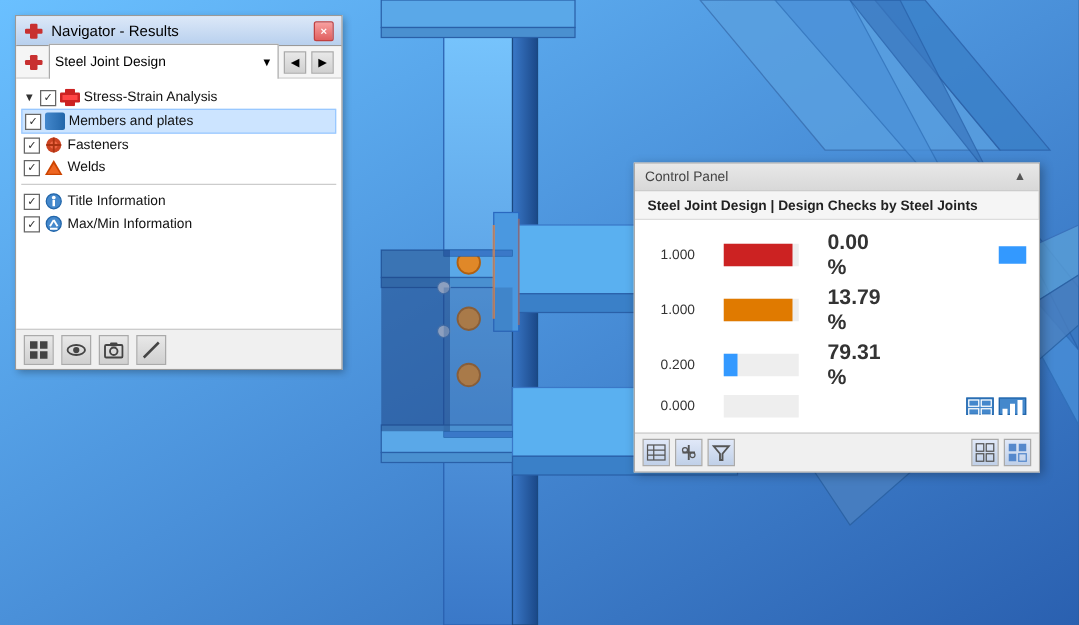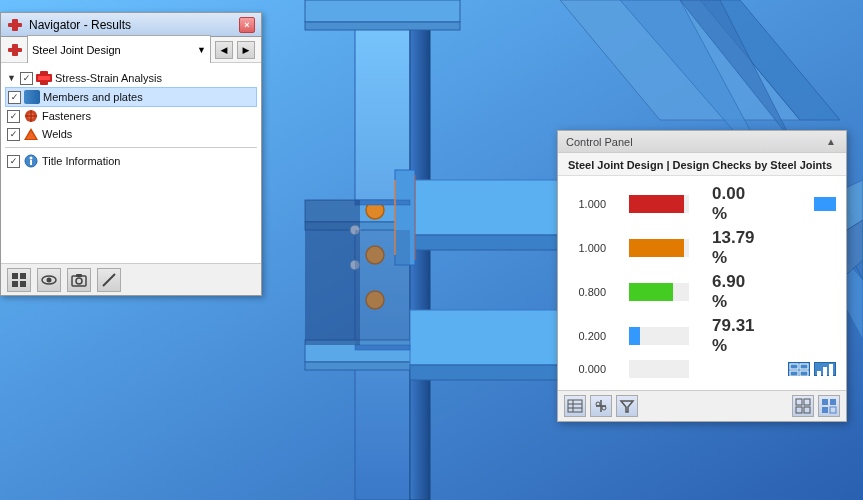--- a/index.html
+++ b/index.html
@@ -18,21 +18,21 @@
       position: absolute;
       top: 0; left: 0; right: 0; bottom: 0;
       background: linear-gradient(135deg, #4a90d9 0%, #6ab0f0 30%, #5a9de0 60%, #3a7ac8 100%);
       overflow: hidden;
     }
 
     
     .navigator {
       position: absolute;
       top: 12px;
-      left: 0;
+      left: 12px;
       width: 262px;
       background: #f0f0f0;
       border: 1px solid #999;
       box-shadow: 2px 2px 6px rgba(0,0,0,0.3);
       display: flex;
       flex-direction: column;
     }
 
     .nav-titlebar {
       background: linear-gradient(180deg, #dce8f8 0%, #b8d0ee 100%);
@@ -178,22 +178,22 @@
       align-items: center;
       justify-content: center;
       cursor: pointer;
       font-size: 14px;
     }
 
     
     .control-panel {
       position: absolute;
       top: 130px;
-      right: 16px;
-      width: 290px;
+      right: 31px;
+      width: 325px;
       background: #f5f5f5;
       border: 1px solid #aaa;
       box-shadow: 2px 2px 8px rgba(0,0,0,0.3);
     }
 
     .cp-titlebar {
       background: linear-gradient(180deg, #e8e8e8 0%, #d8d8d8 100%);
       border-bottom: 1px solid #ccc;
       padding: 3px 8px;
       display: flex;
@@ -471,20 +471,30 @@
     <div class="tree-item">
       <div class="checkbox checked"></div>
       <svg width="16" height="14" viewBox="0 0 16 14">
         <circle cx="8" cy="7" r="6" fill="#4488cc" stroke="#2266aa" stroke-width="1"></circle>
         <line x1="8" y1="6" x2="8" y2="11" stroke="white" stroke-width="2"></line>
         <circle cx="8" cy="4" r="1.5" fill="white"></circle>
       </svg>
       <span class="item-label">Title Information</span>
     </div>
 
+    <div class="tree-item">
+      <div class="checkbox checked"></div>
+      <svg width="16" height="14" viewBox="0 0 16 14">
+        <circle cx="8" cy="7" r="6" fill="#4488cc" stroke="#2266aa" stroke-width="1"></circle>
+        <line x1="5" y1="9" x2="8" y2="4" stroke="white" stroke-width="1.5"></line>
+        <line x1="8" y1="4" x2="11" y2="9" stroke="white" stroke-width="1.5"></line>
+        <line x1="5" y1="11" x2="11" y2="11" stroke="white" stroke-width="1.5"></line>
+      </svg>
+      <span class="item-label">Max/Min Information</span>
+    </div>
 
   </div>
 
   <div class="nav-footer">
     <div class="footer-btn">
       <svg width="16" height="16" viewBox="0 0 16 16">
           <rect x="1" y="1" width="6" height="6" fill="#444"></rect>
           <rect x="9" y="1" width="6" height="6" fill="#444"></rect>
           <rect x="1" y="9" width="6" height="6" fill="#444"></rect>
           <rect x="9" y="9" width="6" height="6" fill="#444"></rect>
@@ -533,27 +543,20 @@
     </div>
 
     <div class="chart-row">
       <span class="chart-value">1.000</span>
       <div class="chart-bar-container">
         <div class="chart-bar" style="width:55px; background:#e07a00;"></div>
       </div>
       <span class="chart-pct">13.79 %</span>
     </div>
 
-    <div class="chart-row">
-      <span class="chart-value">0.800</span>
-      <div class="chart-bar-container">
-        <div class="chart-bar" style="width:44px; background:#44cc22;"></div>
-      </div>
-      <span class="chart-pct">6.90 %</span>
-    </div>
 
     <div class="chart-row">
       <span class="chart-value">0.200</span>
       <div class="chart-bar-container">
         <div class="chart-bar" style="width:11px; background:#3399ff;"></div>
       </div>
       <span class="chart-pct">79.31 %</span>
     </div>
 
     <div class="chart-row">

